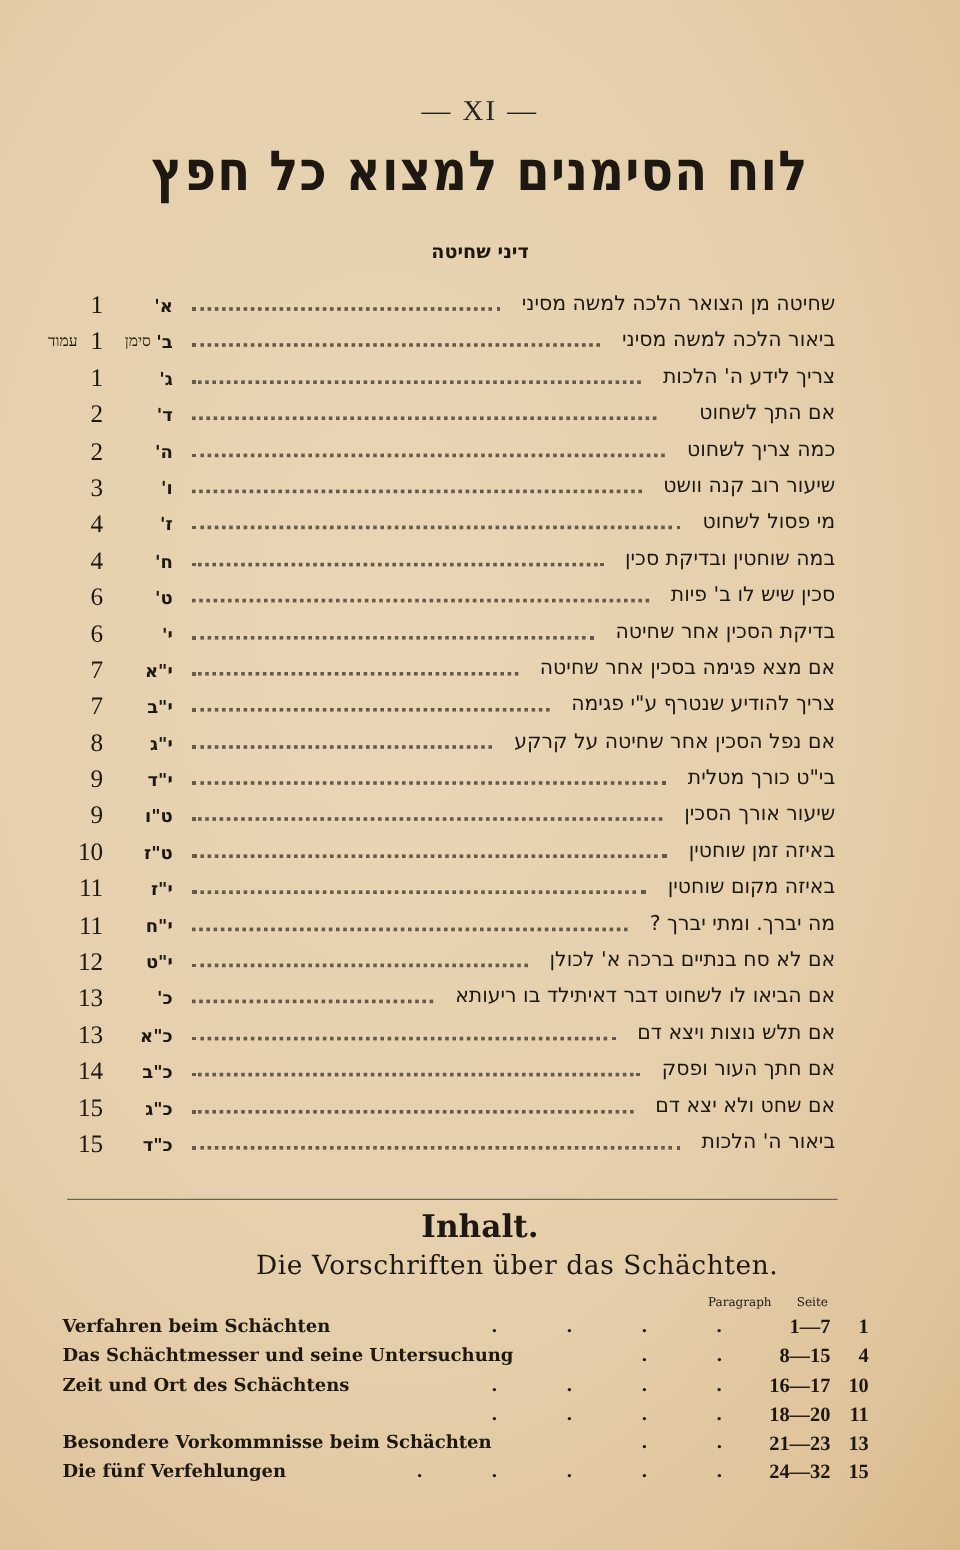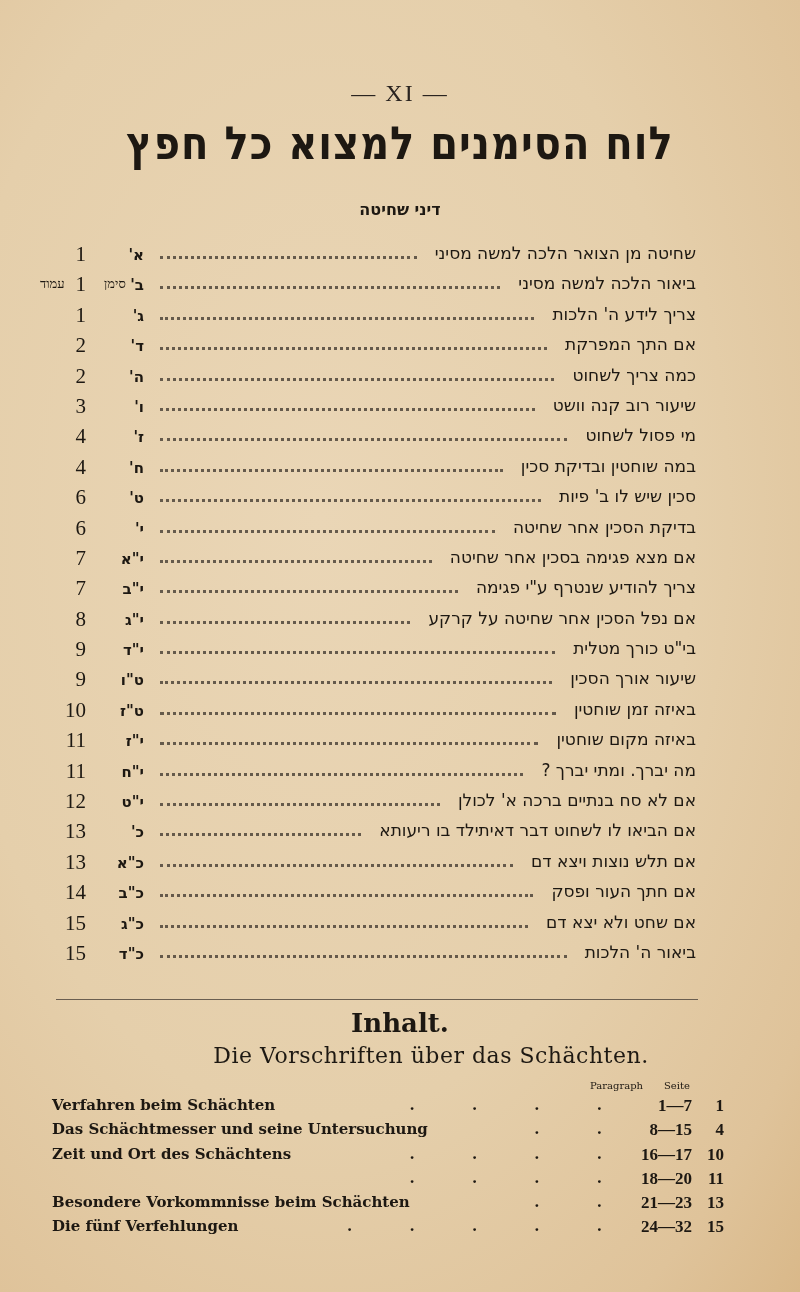--- a/index.html
+++ b/index.html
@@ -99,21 +99,21 @@
       <div class="hb-row">
         <span class="amud">1</span>
         <span class="siman">ג'</span>
         <span class="leader" style="right: 265.562px;"></span>
         <span class="text">צריך לידע ה' הלכות</span>
       </div>
       <div class="hb-row">
         <span class="amud">2</span>
         <span class="siman">ד'</span>
         <span class="leader" style="right: 252.969px;"></span>
-        <span class="text">אם התך המפרקת</span>
+        <span class="text">אם התך לשחוט</span>
       </div>
       <div class="hb-row">
         <span class="amud">2</span>
         <span class="siman">ה'</span>
         <span class="leader" style="right: 245.547px;"></span>
         <span class="text">כמה צריך לשחוט</span>
       </div>
       <div class="hb-row">
         <span class="amud">3</span>
         <span class="siman">ו'</span>

